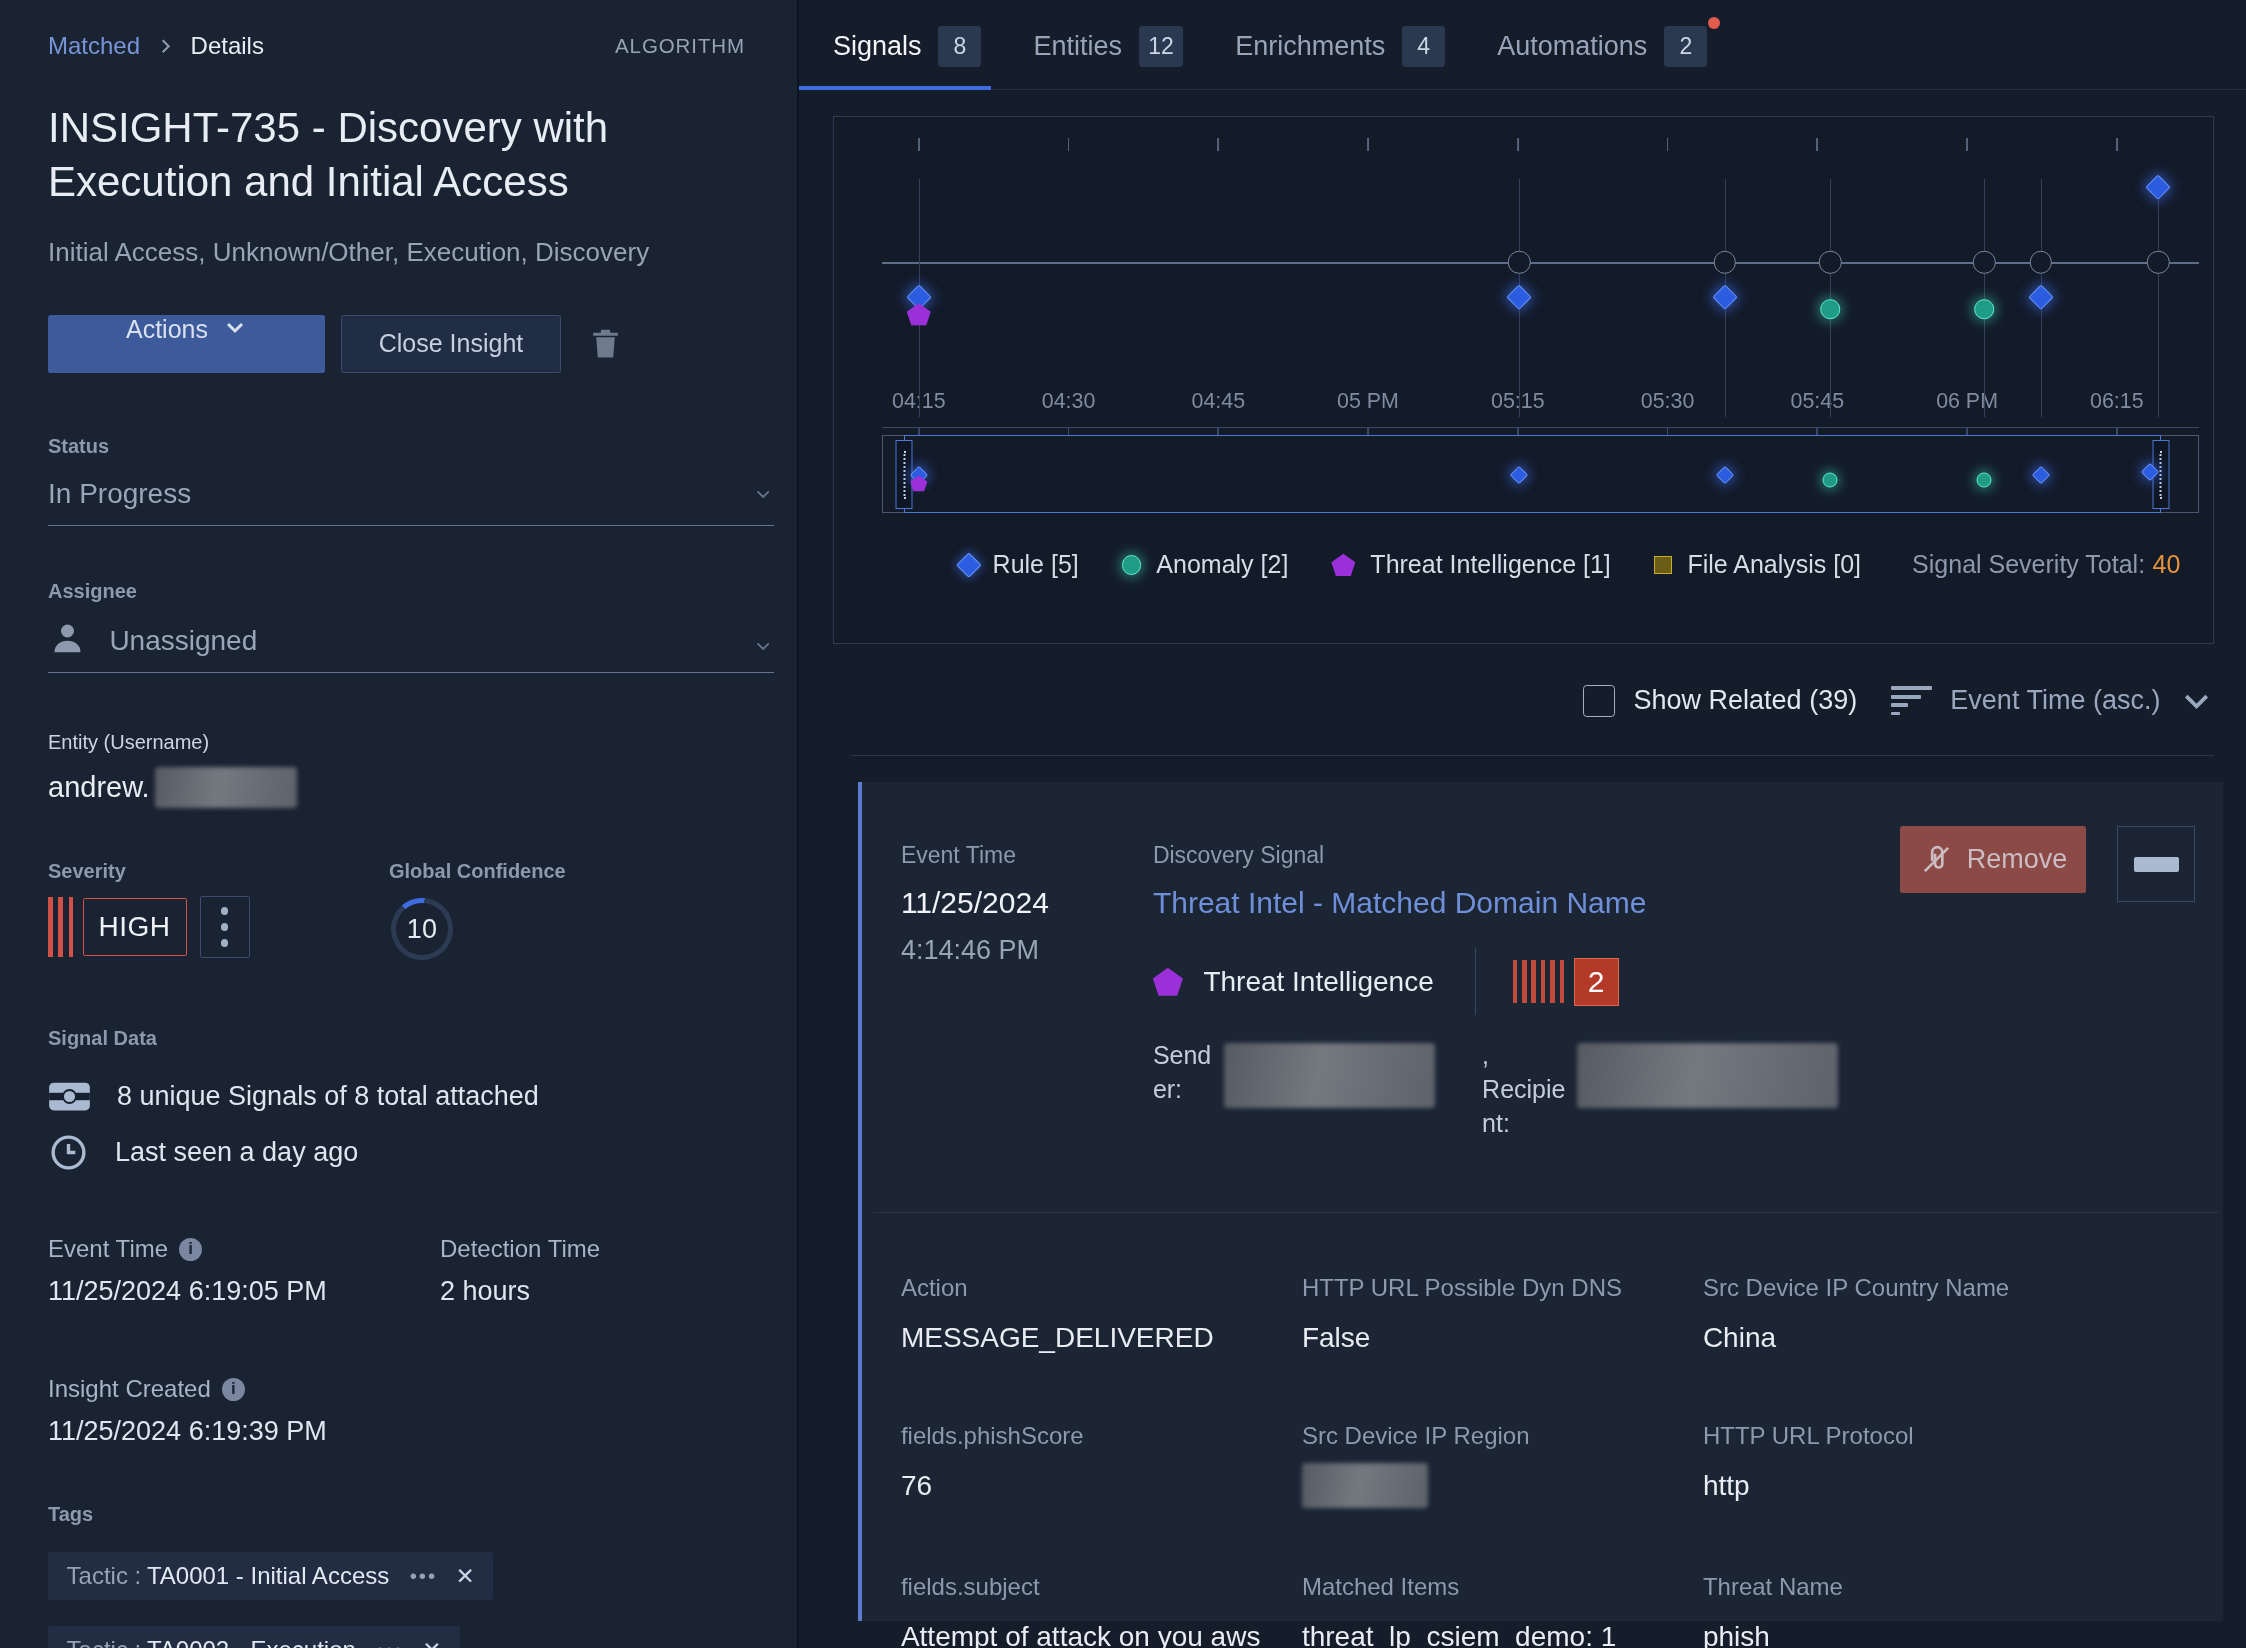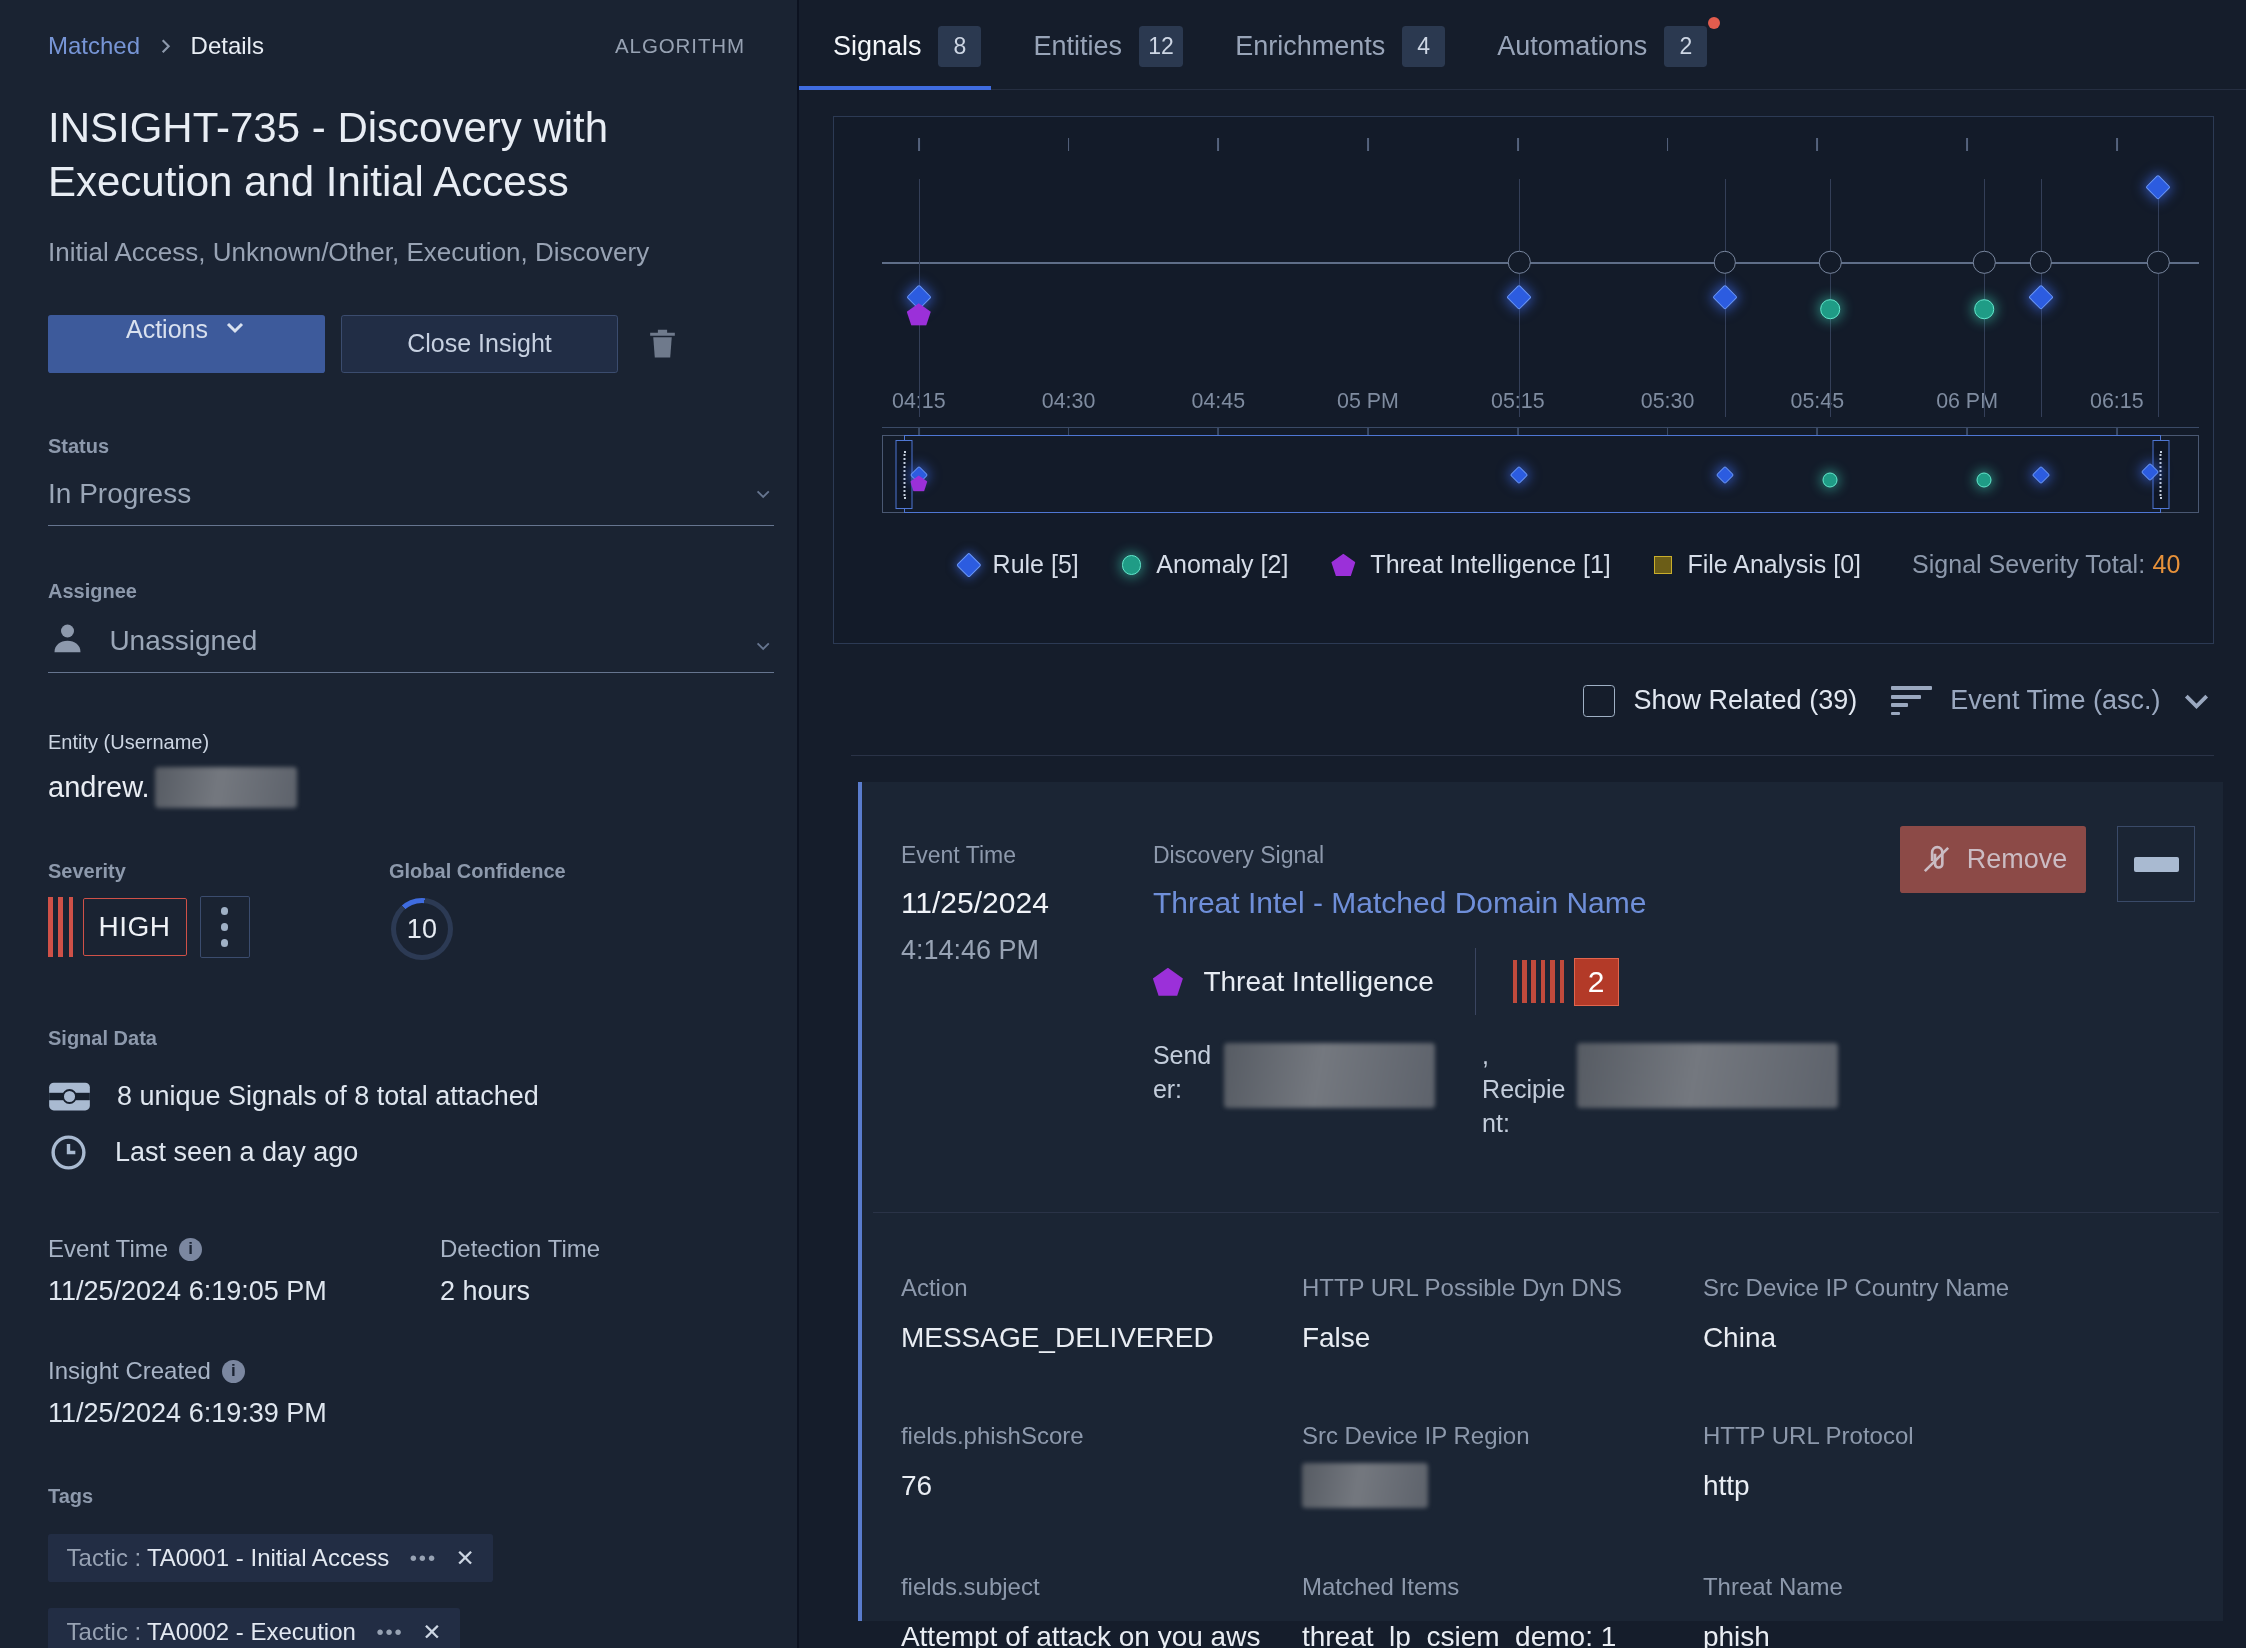--- a/index.html
+++ b/index.html
@@ -10,21 +10,21 @@
   .left-panel { width:797px; min-width:797px; background:#1a2332; padding:32px 24px 0 48px; }
   .breadcrumb { display:flex; align-items:center; font-size:24px; }
   .bc-link { color:#7795d6; cursor:pointer; }
   .bc-sep { margin:0 15px; color:#8d99ac; display:flex; }
   .bc-current { color:#e8edf4; }
   .bc-right { margin-left:auto; margin-right:28px; color:#97a2b3; font-size:20.5px; letter-spacing:0.9px; }
   .title { margin-top:41px; font-size:42px; font-weight:400; line-height:1.28; color:#e8edf4; width:597px; }
   .subtitle { margin-top:28px; font-size:26px; color:#98a3b4; }
   .btn-row { margin-top:47px; display:flex; align-items:center; }
   .btn-actions { width:277px; height:58px; background:#3d5a9b; border:none; border-radius:2.8px; color:#d9e1ef; font-size:25px; display:flex; justify-content:center; gap:15px; cursor:pointer; }
-  .btn-close { width:277px; height:58px; margin-left:16px; background:#212d45; border:0.9px solid #3b4c6e; border-radius:2.8px; color:#c6d0e0; font-size:25px; display:flex; align-items:center; justify-content:center; cursor:pointer; }
+  .btn-close { width:220px; height:58px; margin-left:16px; background:#212d45; border:0.9px solid #3b4c6e; border-radius:2.8px; color:#c6d0e0; font-size:25px; display:flex; align-items:center; justify-content:center; cursor:pointer; }
   .trash { margin-left:26px; cursor:pointer; display:flex; }
   .sec-label { font-size:20px; color:#8d99ac;font-weight:bold; }
   .select-row { margin-top:20.5px; display:flex; align-items:center; border-bottom:1.9px solid #66758f; padding-bottom:15px; width:726px; cursor:pointer; }
   .select-value { font-size:28px; color:#9aa6b7; }
   .select-chevron { margin-left:auto; color:#66758f; display:flex; }
   .status-block { margin-top:62px; }
   .assignee-block { margin-top:54px; }
   .assignee-row { margin-top:15px; align-items:flex-end; }
   .person-icon { margin-right:22.4px; display:flex; }
   .entity-block { margin-top:58px; }
@@ -43,21 +43,21 @@
   .conf-ring { margin-top:15px; margin-left:1.9px; width:62px; height:62px; border-radius:50%; background:conic-gradient(from -40deg, #3f6ce0 0deg 45deg, #2c3a54 45deg 360deg); display:grid; place-items:center; }
   .conf-inner { width:52px; height:52px; border-radius:50%; background:#1a2332; display:grid; place-items:center; font-size:27px; color:#e7ecf3; }
   .signal-data-label { margin-top:67px; }
   .icon-row { margin-top:28px; display:flex; align-items:center; gap:26px; font-size:27px; color:#dfe6ef; }
   .icon-row + .icon-row { margin-top:17px; }
   .two-col { margin-top:62px; display:flex; }
   .two-col .col1 { width:392px; }
   .time-label { font-size:24px; color:#a8b4c6; display:flex; align-items:center; gap:11.2px; }
   .time-value { margin-top:13px; font-size:27px; color:#dfe6ef; }
   .info-icon { width:23px; height:23px; border-radius:50%; background:#7b87a0; color:#1a2332; font-size:17px; font-weight:bold; display:grid; place-items:center; }
-  .insight-created { margin-top:50px; }
+  .insight-created { margin-top:68px; }
   .tags-label { margin-top:56px; }
   .tag-chip { margin-top:26px; height:48px; background:#222d44; border-radius:2.8px; display:inline-flex; align-items:center; padding:0 18.6px; font-size:24px; cursor:default; }
   .tag-chip .t-type { color:#97a2b3; }
   .tag-chip .t-val { color:#e2e8f1; margin-left:5.6px; }
   .tag-dots { margin-left:20.5px; color:#97a2b3; letter-spacing:1.9px; font-size:20.5px; cursor:pointer; }
   .tag-x { margin-left:18.6px; color:#cdd6e3; font-size:23px; cursor:pointer; }
   .chip-wrap { display:block; }
 
   .divider-v { width:1.9px; background:#0c1220; }
 

